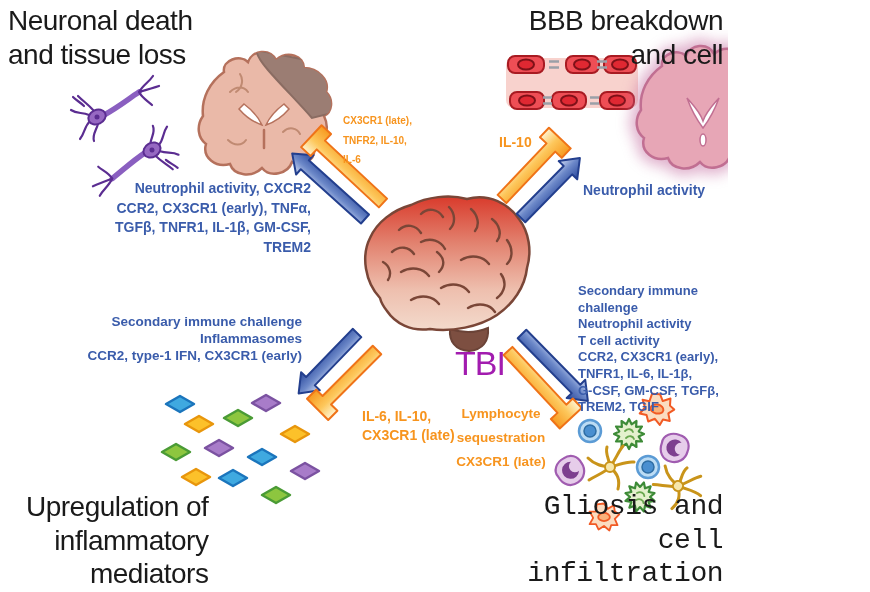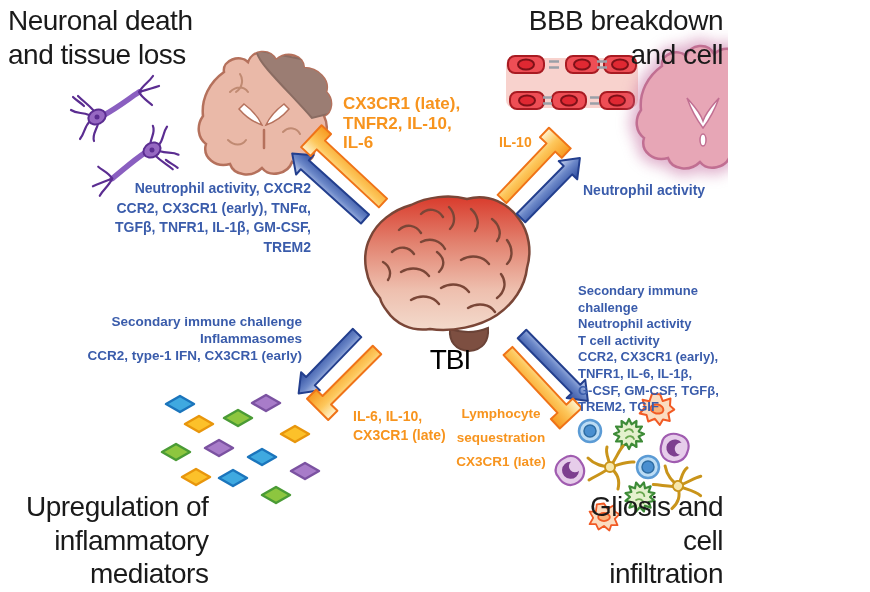--- a/index.html
+++ b/index.html
@@ -6,30 +6,30 @@
   .canvas{position:relative;width:728px;height:592px;background:#fff;overflow:hidden;
           font-family:"Liberation Sans",sans-serif;}
   .art{position:absolute;left:0;top:0;}
   .txt{position:absolute;white-space:pre-line;}
   .corner-title{font-size:28px;color:#1a1a1a;line-height:1.2;letter-spacing:-0.5px;}
   .f-blue{color:#3a5cab;font-weight:bold;}
   .f-orange{color:#f7941e;font-weight:bold;}
   #title-tl{left:8px;top:4px;text-align:left;}
   #title-tr{right:5px;top:4px;text-align:right;}
   #title-bl{left:26px;top:490px;text-align:right;}
-  #title-br{right:5px;top:490px;text-align:right;}
+  #title-br{right:5px;top:490px;text-align:right;font-family:Liberation Mono, monospace;}
   #tl-blue{left:63px;top:179px;width:248px;text-align:right;font-size:14px;line-height:19.5px;}
-  #tl-orange{left:343px;top:94px;font-size:17px;line-height:19.5px;text-align:left;}
+  #tl-orange{left:343px;top:111px;font-size:10px;line-height:19.5px;text-align:left;}
   #tr-orange{left:499px;top:133px;font-size:14px;line-height:18px;}
   #tr-blue{left:583px;top:181px;font-size:14px;line-height:18px;}
   #right-blue{left:578px;top:283px;font-size:13px;line-height:16.6px;text-align:left;}
   #bl-blue{left:58px;top:313px;width:244px;text-align:right;font-size:13.5px;line-height:17.2px;}
-  #bl-orange{left:353px;top:407px;font-size:14px;line-height:19px;text-align:left;}
+  #bl-orange{left:362px;top:407px;font-size:14px;line-height:19px;text-align:left;}
   #br-orange{left:440px;top:402px;width:122px;text-align:center;font-size:13.5px;line-height:24px;}
-  #tbi-label{left:395px;top:344px;width:110px;text-align:center;font-size:28px;color:#000000;
+  #tbi-label{left:395px;top:344px;width:110px;text-align:right;font-size:34px;color:#a21caf;
              letter-spacing:-1px;}
 </style>
 </head>
 <body>
 
 <div class="canvas">
 
 <svg class="art" width="870" height="592" viewBox="0 0 870 592">
   <defs>
     <linearGradient id="gBlue" x1="0" y1="0" x2="0" y2="1">

